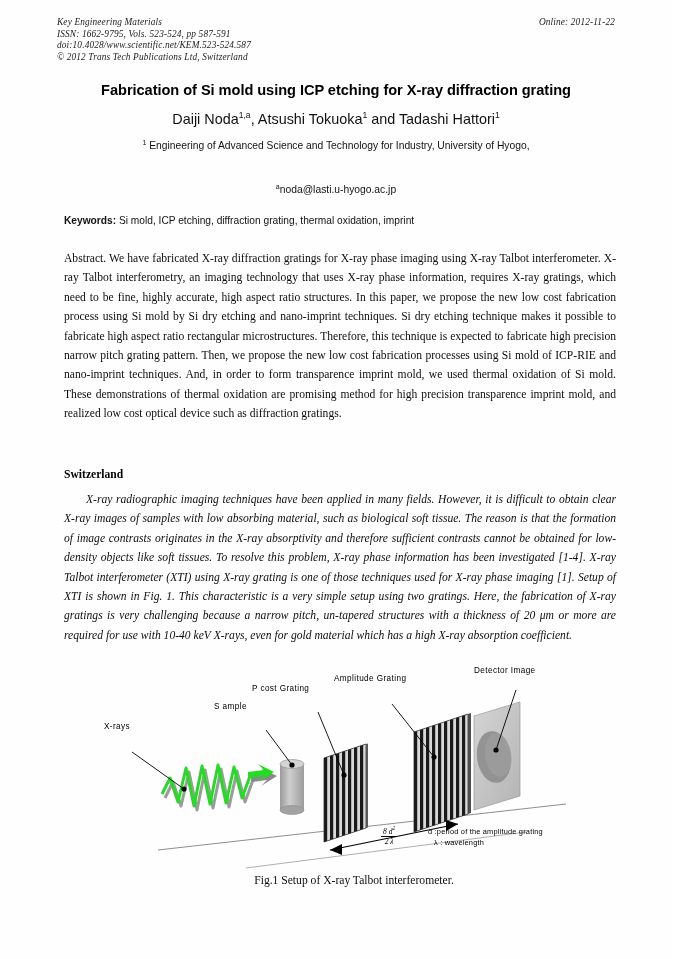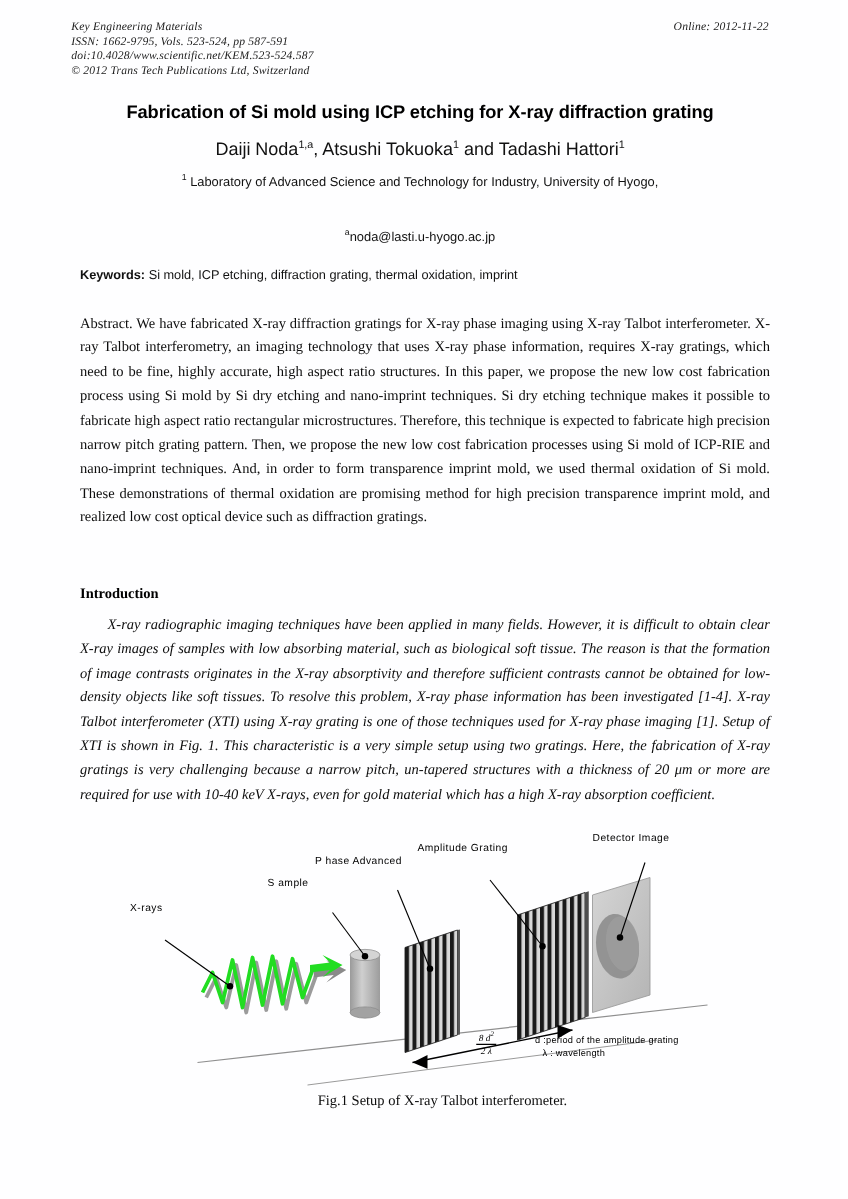--- a/index.html
+++ b/index.html
@@ -211,35 +211,35 @@
   </div>
   <div class="hdr-online">Online: 2012-11-22</div>
 
   <div class="title">Fabrication of Si mold using ICP etching for X-ray diffraction grating</div>
 
   <div class="authors">
     <span>Daiji Noda</span><sup>1,a</sup><span>, </span><span>Atsushi Tokuoka</span><sup>1</sup><span> and </span><span>Tadashi Hattori</span><sup>1</sup>
   </div>
 
   <div class="affil">
-    <sup>1</sup><span> Laboratory of Advanced Science and Technology for Industry, University of Hyogo,</span>
+    <sup>1</sup><span> Engineering of Advanced Science and Technology for Industry, University of Hyogo,</span>
   </div>
   <div class="email">
     <sup>a</sup><span>noda@lasti.u-hyogo.ac.jp</span>
   </div>
 
   <div class="keywords">
     <b>Keywords:</b><span> Si mold, ICP etching, diffraction grating, thermal oxidation, imprint</span>
   </div>
 
   <div class="abstract">
     <b>Abstract.</b><span> We have fabricated X-ray diffraction gratings for X-ray phase imaging using X-ray Talbot interferometer. X-ray Talbot interferometry, an imaging technology that uses X-ray phase information, requires X-ray gratings, which need to be fine, highly accurate, high aspect ratio structures. In this paper, we propose the new low cost fabrication process using Si mold by Si dry etching and nano-imprint techniques. Si dry etching technique makes it possible to fabricate high aspect ratio rectangular microstructures. Therefore, this technique is expected to fabricate high precision narrow pitch grating pattern. Then, we propose the new low cost fabrication processes using Si mold of ICP-RIE and nano-imprint techniques. And, in order to form transparence imprint mold, we used thermal oxidation of Si mold. These demonstrations of thermal oxidation are promising method for high precision transparence imprint mold, and realized low cost optical device such as diffraction gratings.</span>
   </div>
 
-  <div class="sec-head">Introduction</div>
+  <div class="sec-head">Switzerland</div>
   <div class="body-par">X-ray radiographic imaging techniques have been applied in many fields. However, it is difficult to obtain clear X-ray images of samples with low absorbing material, such as biological soft tissue. The reason is that the formation of image contrasts originates in the X-ray absorptivity and therefore sufficient contrasts cannot be obtained for low-density objects like soft tissues. To resolve this problem, X-ray phase information has been investigated [1-4]. X-ray Talbot interferometer (XTI) using X-ray grating is one of those techniques used for X-ray phase imaging [1]. Setup of XTI is shown in Fig. 1. This characteristic is a very simple setup using two gratings. Here, the fabrication of X-ray gratings is very challenging because a narrow pitch, un-tapered structures with a thickness of 20 μm or more are required for use with 10-40 keV X-rays, even for gold material which has a high X-ray absorption coefficient.</div>
 
   <div class="figure">
 
     <svg width="490" height="200" viewBox="0 0 490 200">
       <defs>
         <pattern id="grat" width="6" height="10" patternUnits="userSpaceOnUse">
           <rect x="0" y="0" width="6" height="10" fill="#d8d8d8"></rect>
           <rect x="0" y="0" width="3.2" height="10" fill="#1a1a1a"></rect>
         </pattern>
@@ -303,21 +303,21 @@
       <g>
         <line x1="234" y1="178" x2="362" y2="152" stroke="#000" stroke-width="1.1"></line>
         <polygon points="234,178 246,172 246,183" fill="#000"></polygon>
         <polygon points="362,152 350,148 350,159" fill="#000"></polygon>
       </g>
     </svg>
 
     
     <div class="fig-label" style="left:8px; top:50px;">X-rays</div>
     <div class="fig-label" style="left:118px; top:30px;">S ample</div>
-    <div class="fig-label" style="left:156px; top:12px;">P hase Advanced</div>
+    <div class="fig-label" style="left:156px; top:12px;">P cost Grating</div>
     <div class="fig-label" style="left:238px; top:2px;">Amplitude Grating</div>
     <div class="fig-label" style="left:378px; top:-6px;">Detector Image</div>
 
     
     <div class="frac" style="left:285px; top:152px;">
       <span class="num"><span>8 d</span><sup>2</sup></span>
       <span class="den">2 λ</span>
     </div>
 
     

